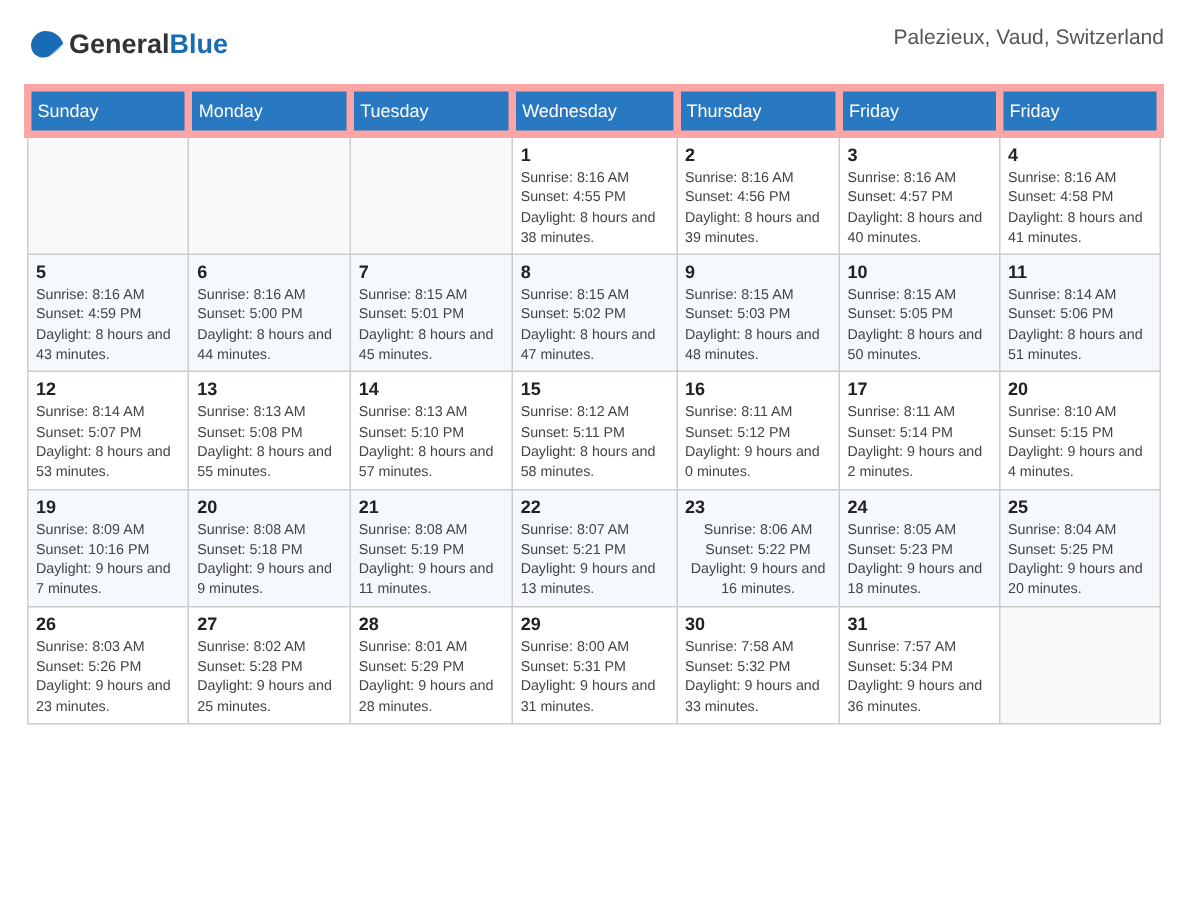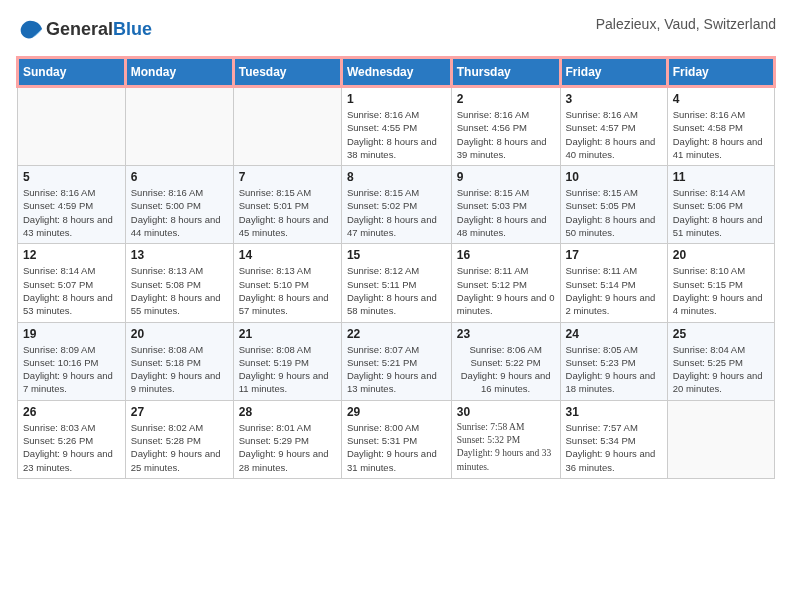--- a/index.html
+++ b/index.html
@@ -53,24 +53,24 @@
     }
     .calendar {
       width: 100%;
       border-collapse: collapse;
       border: 1px solid #ccc;
     }
     .calendar th {
       background-color: #2979c2;
       color: #fff;
       font-size: 12px;
-      font-weight: bold;
+      font-weight: normal;
       padding: 6px 4px;
       text-align: left;
-      border: 3px solid #fca5a5;
+      border: 5px solid #fca5a5;
     }
     .calendar td {
       border: 1px solid #ccc;
       vertical-align: top;
       padding: 4px 5px;
       font-size: 10px;
       color: #333;
       width: 113px;
       min-height: 80px;
       background: #fff;
@@ -306,21 +306,21 @@
 Daylight: 9 hours and 28 minutes.</div>
         </td>
         <td>
           <div class="day-number">29</div>
           <div class="day-info" style="white-space: pre-line;">Sunrise: 8:00 AM
 Sunset: 5:31 PM
 Daylight: 9 hours and 31 minutes.</div>
         </td>
         <td>
           <div class="day-number">30</div>
-          <div class="day-info" style="white-space: pre-line; font-family: Liberation Serif, serif;">Sunrise: 7:58 AM
+          <div class="day-info" style="white-space: pre-line;">Sunrise: 7:58 AM
 Sunset: 5:32 PM
 Daylight: 9 hours and 33 minutes.</div>
         </td>
         <td>
           <div class="day-number">31</div>
           <div class="day-info" style="white-space: pre-line;">Sunrise: 7:57 AM
 Sunset: 5:34 PM
 Daylight: 9 hours and 36 minutes.</div>
         </td>
         <td class="empty-cell"></td>

